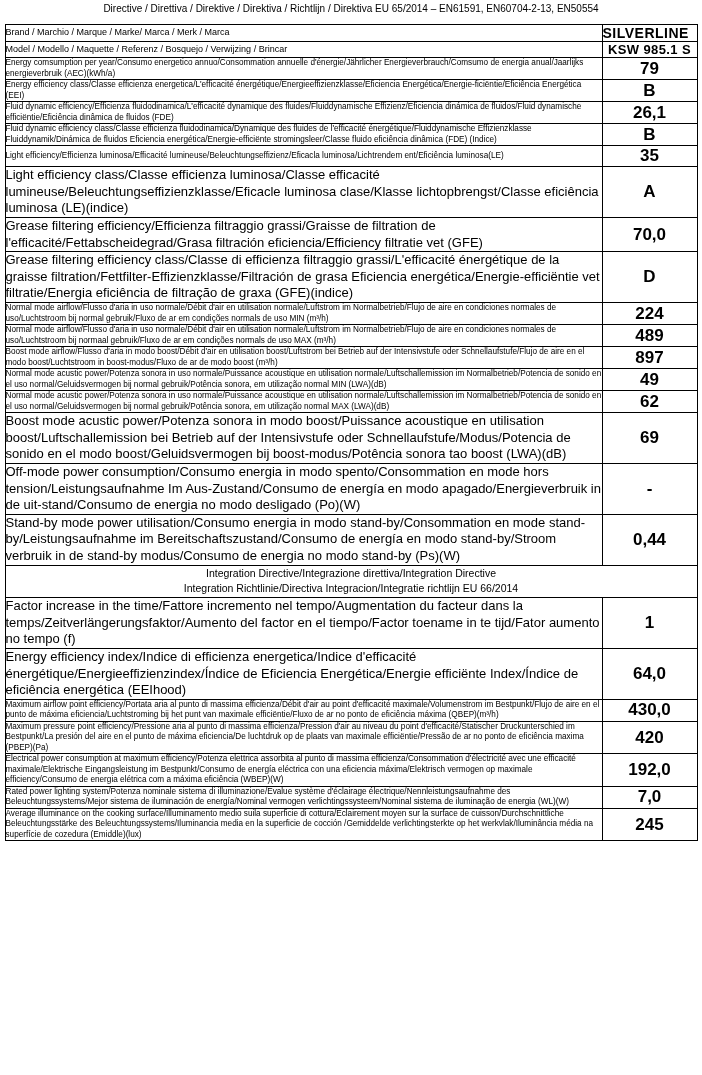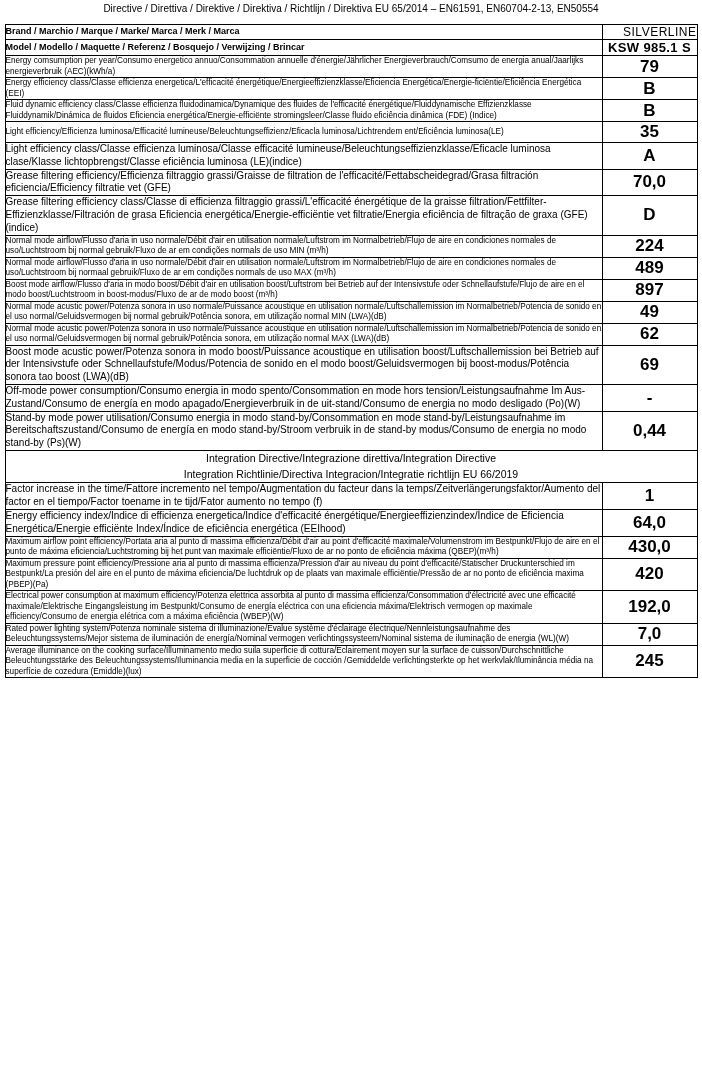--- a/index.html
+++ b/index.html
@@ -29,38 +29,37 @@
     vertical-align: middle;
     padding: 0;
   }
   .label {
     font-size: 8.2px;
     line-height: 1.28;
     padding: 4px 5px 4px 4px;
     text-align: left;
   }
   .label.small {
-    font-size: 10px;
+    font-size: 13px;
   }
   .value {
     text-align: center;
     font-size: 17px;
     font-weight: bold;
     width: 94px;
     margin-top: 22px;
   }
   .brand-label {
     font-size: 9px;
     padding: 5px 5px;
+  }
+  .brand-value {
+    text-align: left;
     font-weight: bold;
-  }
-  .brand-value {
-    text-align: right;
-    font-weight: normal;
-    font-size: 12px;
+    font-size: 14px;
     letter-spacing: 0.5px;
     padding: 4px 2px;
   }
   .model-value {
     text-align: center;
     font-weight: bold;
     font-size: 13px;
     letter-spacing: 0.4px;
     padding: 4px 2px;
     margin-top: 28px;
@@ -103,20 +102,24 @@
 
       <tr>
         <td class="label">Energy comsumption per year/Consumo energetico annuo/Consommation annuelle d'énergie/Jährlicher Energieverbrauch/Comsumo de energia anual/Jaarlijks energieverbruik  (AEC)(kWh/a)</td>
         <td class="value">79</td>
       </tr>
       <tr>
         <td class="label">Energy efficiency class/Classe efficienza energetica/L'efficacité énergétique/Energieeffizienzklasse/Eficiencia Energética/Energie-ficiëntie/Eficiência Energética (EEI)</td>
         <td class="value">B</td>
       </tr>
       <tr>
+        <td class="label">Fluid dynamic efficiency/Efficienza fluidodinamica/L'efficacité dynamique des fluides/Fluiddynamische Effizienz/Eficiencia dinámica de fluidos/Fluid dynamische efficiëntie/Eficiência dinâmica de fluidos (FDE)</td>
+        <td class="value">26,1</td>
+      </tr>
+      <tr>
         <td class="label">Fluid dynamic efficiency class/Classe efficienza fluidodinamica/Dynamique des fluides de l'efficacité énergétique/Fluiddynamische Effizienzklasse Fluiddynamik/Dinámica de fluidos Eficiencia energética/Energie-efficiënte stromingsleer/Classe fluido eficiência dinâmica (FDE) (Indice)</td>
         <td class="value">B</td>
       </tr>
       <tr>
         <td class="label">Light efficiency/Efficienza luminosa/Efficacité lumineuse/Beleuchtungseffizienz/Eficacla luminosa/Lichtrendem ent/Eficiência luminosa(LE)</td>
         <td class="value">35</td>
       </tr>
       <tr>
         <td class="label small">Light efficiency class/Classe efficienza luminosa/Classe efficacité lumineuse/Beleuchtungseffizienzklasse/Eficacle luminosa clase/Klasse lichtopbrengst/Classe eficiência luminosa (LE)(indice)</td>
         <td class="value">A</td>
@@ -158,21 +161,21 @@
         <td class="value">-</td>
       </tr>
       <tr>
         <td class="label small">Stand-by mode power utilisation/Consumo energia in modo stand-by/Consommation en mode stand-by/Leistungsaufnahme im Bereitschaftszustand/Consumo de energía en modo stand-by/Stroom verbruik in de stand-by modus/Consumo de energia no modo stand-by (Ps)(W)</td>
         <td class="value">0,44</td>
       </tr>
 
       <tr class="section-row">
         <td colspan="2">
           <div>Integration Directive/Integrazione direttiva/Integration Directive</div>
-          <div>Integration Richtlinie/Directiva Integracion/Integratie richtlijn EU 66/2019</div>
+          <div>Integration Richtlinie/Directiva Integracion/Integratie richtlijn EU 66/2014</div>
         </td>
       </tr>
 
       <tr>
         <td class="label small">Factor increase in the time/Fattore incremento nel tempo/Augmentation du facteur dans la temps/Zeitverlängerungsfaktor/Aumento del factor en el tiempo/Factor toename in te tijd/Fator aumento no tempo (f)</td>
         <td class="value">1</td>
       </tr>
       <tr>
         <td class="label small">Energy efficiency index/Indice di efficienza energetica/Indice d'efficacité énergétique/Energieeffizienzindex/Índice de Eficiencia Energética/Energie efficiënte Index/Índice de eficiência energética (EEIhood)</td>
         <td class="value">64,0</td>

